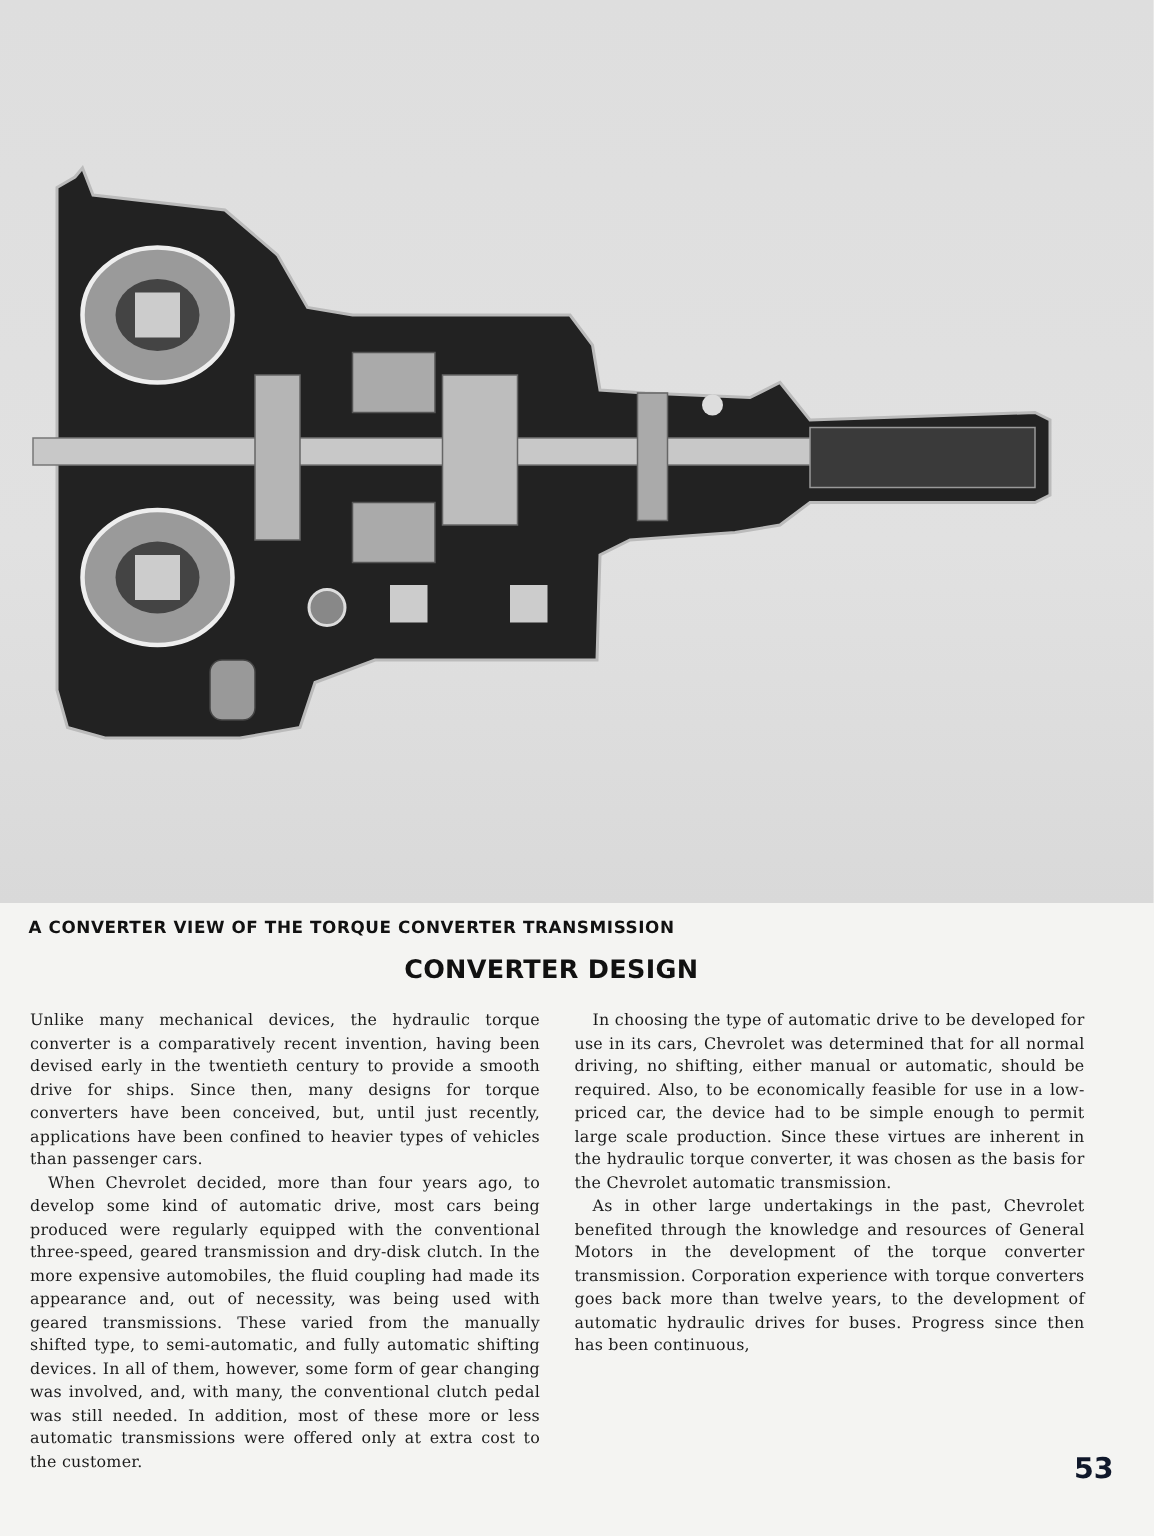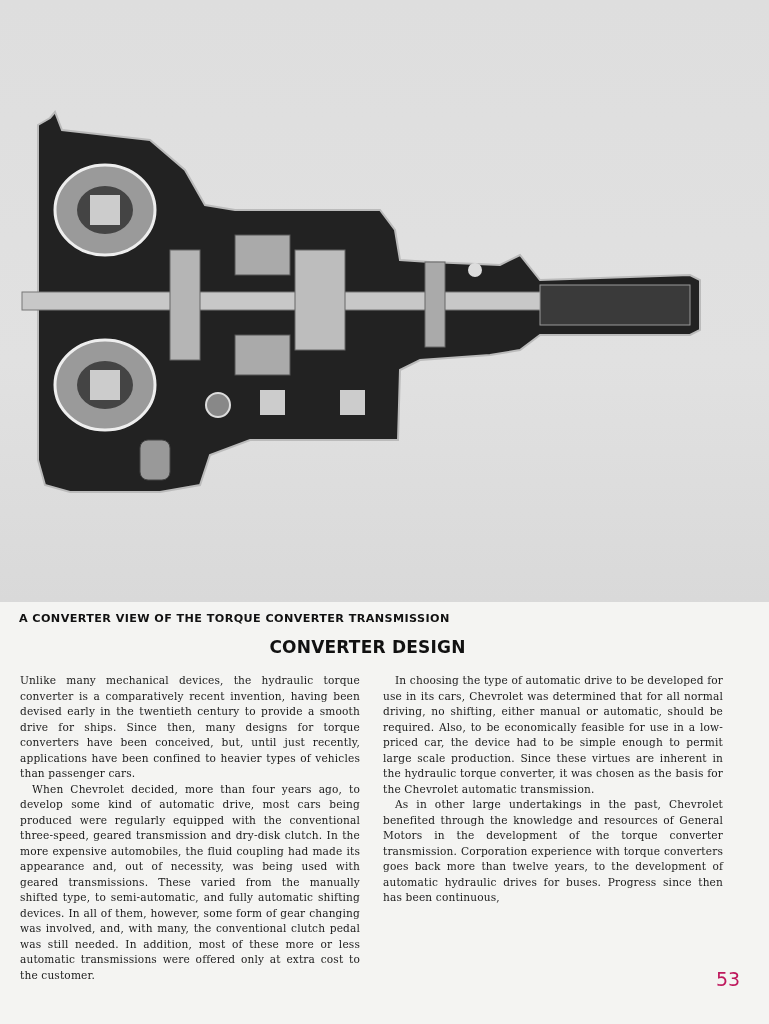--- a/index.html
+++ b/index.html
@@ -30,22 +30,22 @@
     font-size: 10.6px; line-height: 15.5px; text-align: justify;
     letter-spacing: 0.15px;
     margin-top: 16px;
   }
   .col p { margin: 0; text-indent: 12px; }
   .col p.first { text-indent: 0; }
   .col-left { left: 20px; }
   .col-right { left: 383px; width: 340px; }
   .page-num {
     position: absolute; left: 716px; top: 968px;
-    font-family: "DejaVu Sans", sans-serif; font-weight: normal;
-    font-size: 19px; color: #be185d;
+    font-family: "DejaVu Sans", sans-serif; font-weight: bold;
+    font-size: 19px; color: #0f172a;
   }
 </style>
 </head>
 <body>
 
 <div class="photo">
   <svg width="769" height="602" viewBox="0 0 769 602">
 
     <path d="M38,125 L50,118 L55,112 L62,130 L150,140 L185,170 L205,205 L235,210 L380,210 L395,230 L400,260 L430,262 L500,265 L520,255 L540,280 L690,275 L700,280 L700,330 L690,335 L540,335 L520,350 L490,355 L420,360 L400,370 L398,440 L250,440 L210,455 L200,485 L160,492 L70,492 L45,485 L38,460 Z" fill="#222" stroke="#bbb" stroke-width="2"></path>
 

